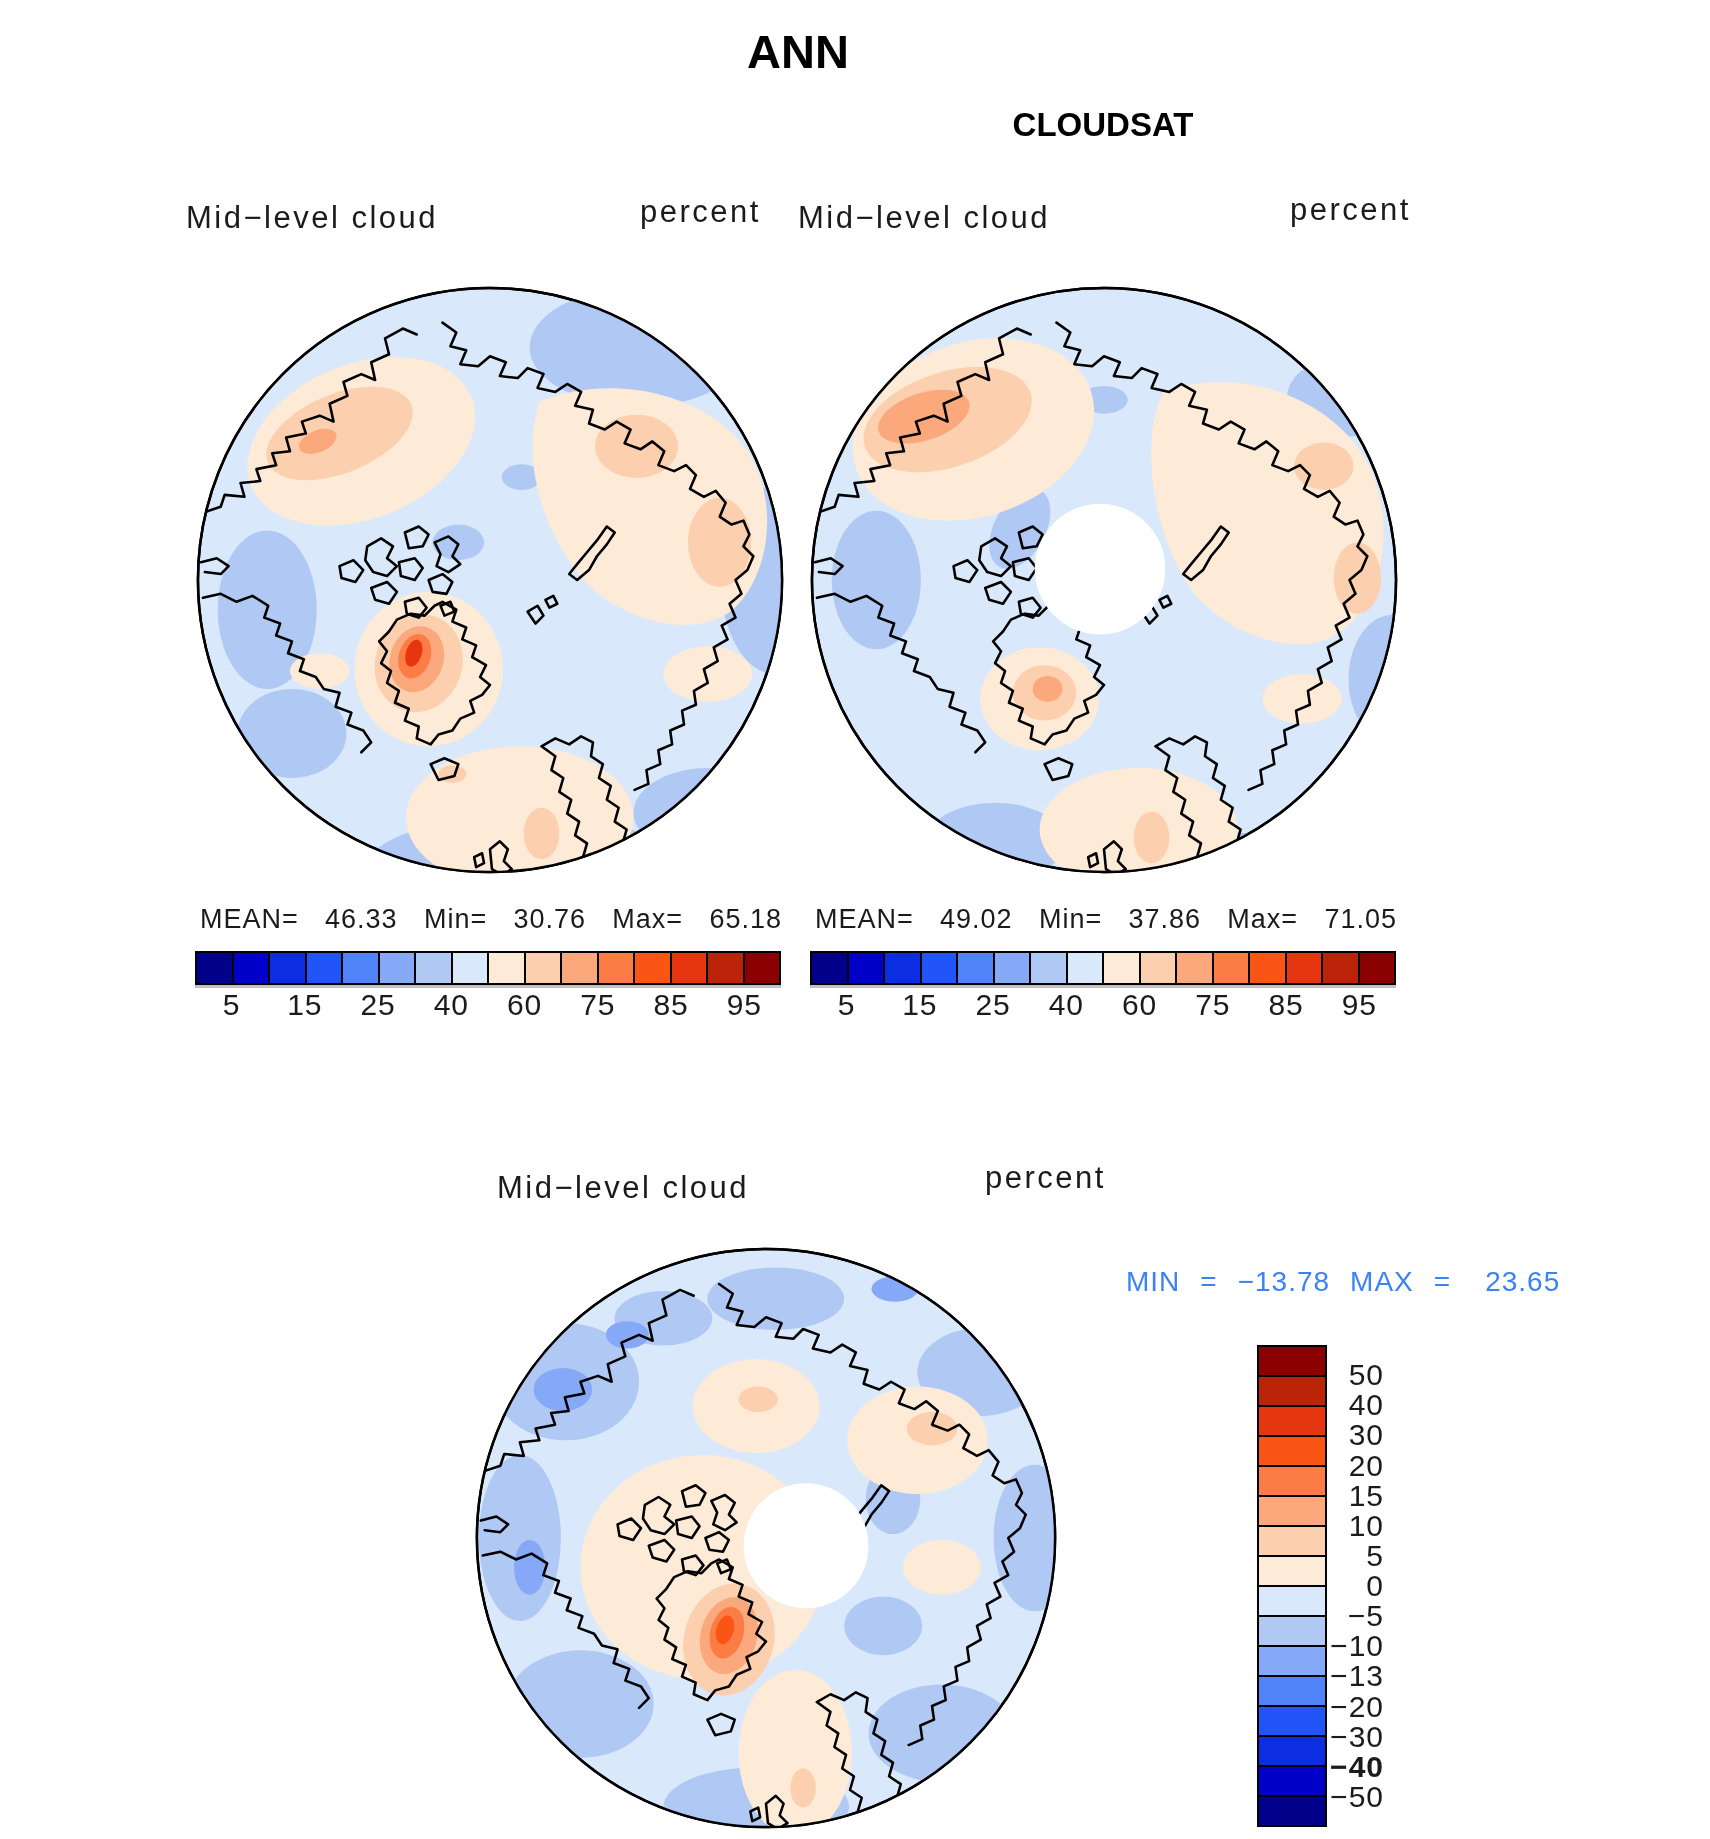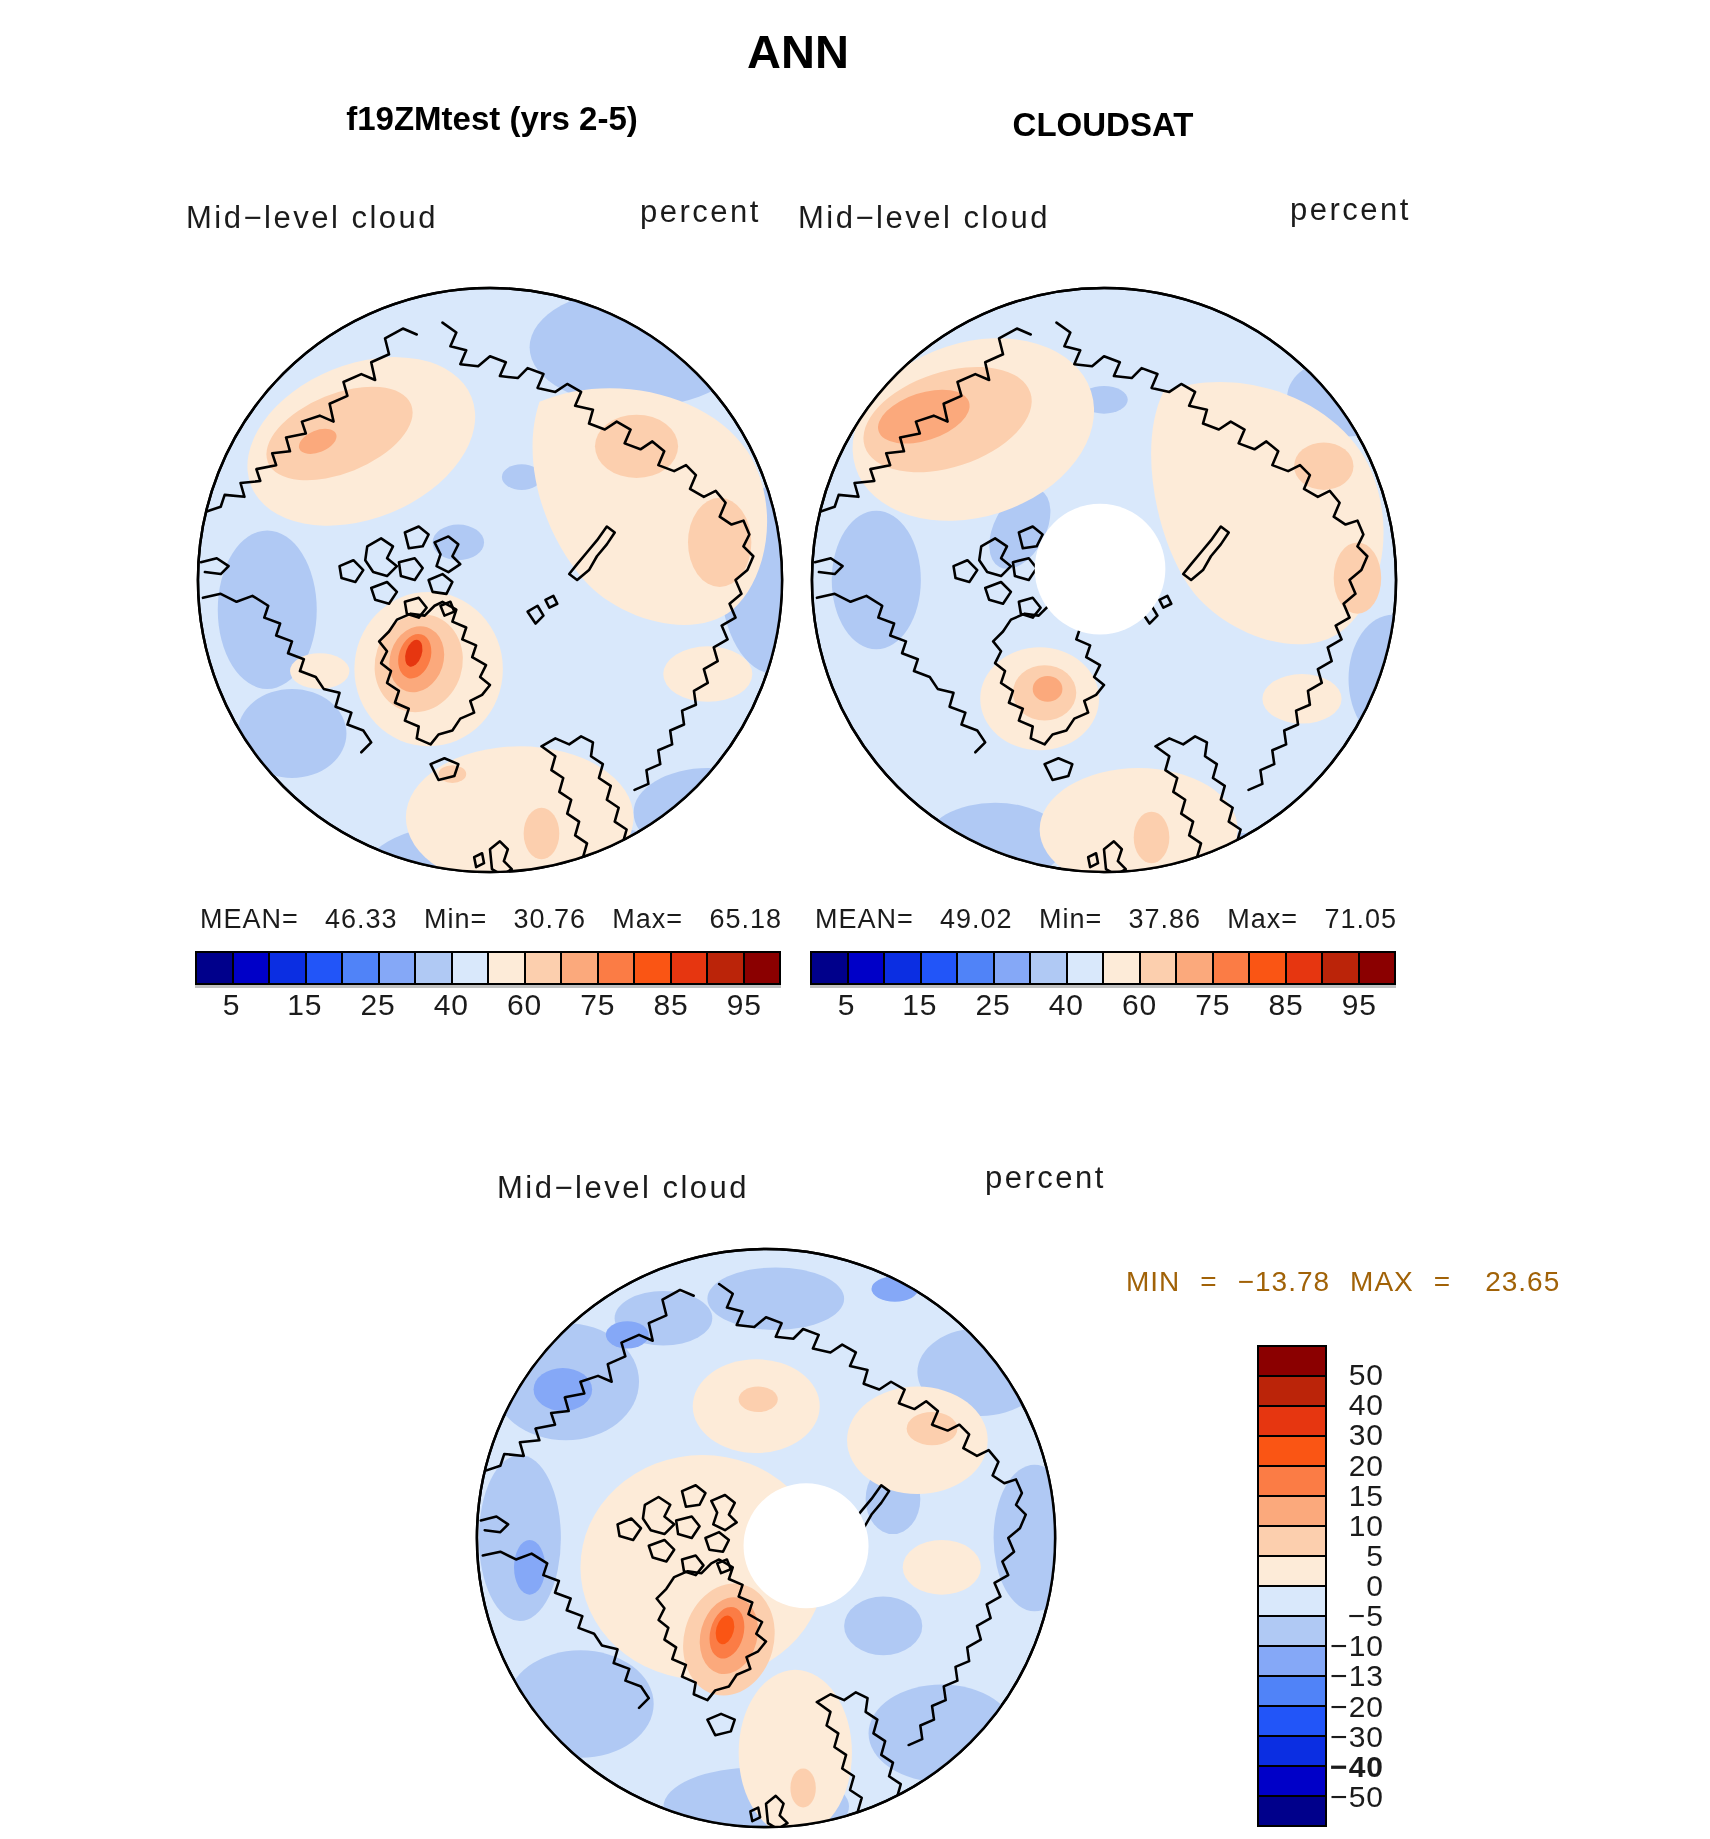--- a/index.html
+++ b/index.html
@@ -5,41 +5,40 @@
   html,body{margin:0;padding:0;background:#ffffff;}
   #page{position:relative;width:1710px;height:1839px;background:#ffffff;overflow:hidden;
         font-family:"Liberation Sans",sans-serif;}
   .abs{position:absolute;}
   .t-bold{font-weight:700;color:#000;text-align:center;white-space:nowrap;}
   .t-plot{font-weight:400;color:#1b1b1b;letter-spacing:2.5px;white-space:nowrap;}
   .title{font-size:47px;}
   .subtitle{font-size:33px;}
   .maplabel{font-size:31px;}
   .statsrow{display:flex;justify-content:space-between;font-size:27px;letter-spacing:1px;color:#1b1b1b;}
-  .diffstats{display:flex;align-items:flex-start;font-size:28px;letter-spacing:1px;color:#a16207;}
+  .diffstats{display:flex;align-items:flex-start;font-size:28px;letter-spacing:1px;color:#3b82f6;}
   .diffstats span{margin-right:20px;}
   .cbar-h{display:flex;border:2px solid #000;box-sizing:border-box;box-shadow:0 3px 0 rgba(120,120,120,.45);}
   .cbar-h .cseg{flex:1;border-left:2px solid #000;}
   .cbar-h .cseg:first-child{border-left:none;}
   .cbar-ticks{font-size:30px;color:#1b1b1b;}
   .cbar-ticks .ctick{position:absolute;top:0;transform:translateX(-50%);letter-spacing:1px;}
   .cbar-v{display:flex;flex-direction:column;border:2px solid #000;box-sizing:border-box;}
   .cbar-v .cseg{flex:1;border-top:2px solid #000;}
   .cbar-v .cseg:first-child{border-top:none;}
   .cbar-vlabels{font-size:30px;color:#1b1b1b;text-align:right;}
   .cbar-vlabels .vlab{position:absolute;right:0;transform:translateY(-50%);letter-spacing:1px;white-space:nowrap;}
   svg{display:block;}
 </style>
 </head>
 <body>
 
 <div id="page">
 
   <div class="abs t-bold title" style="left:498px;top:24px;width:600px;">ANN</div>
-  <div class="abs t-bold subtitle" style="left:192px;top:100px;width:600px;">f19ZMtest (yrs 2-5)</div>
   <div class="abs t-bold subtitle" style="left:803px;top:106px;width:600px;">CLOUDSAT</div>
 
   <div class="abs t-plot maplabel" style="left:186px;top:200px;">Mid−level cloud</div>
   <div class="abs t-plot maplabel" style="left:640px;top:194px;">percent</div>
   <div class="abs t-plot maplabel" style="left:798px;top:200px;">Mid−level cloud</div>
   <div class="abs t-plot maplabel" style="left:1290px;top:192px;">percent</div>
 
   <svg class="abs" style="left:193px;top:283px;" width="594" height="594" viewBox="0 0 600 600">
     <defs>
       <clipPath id="clipA">

